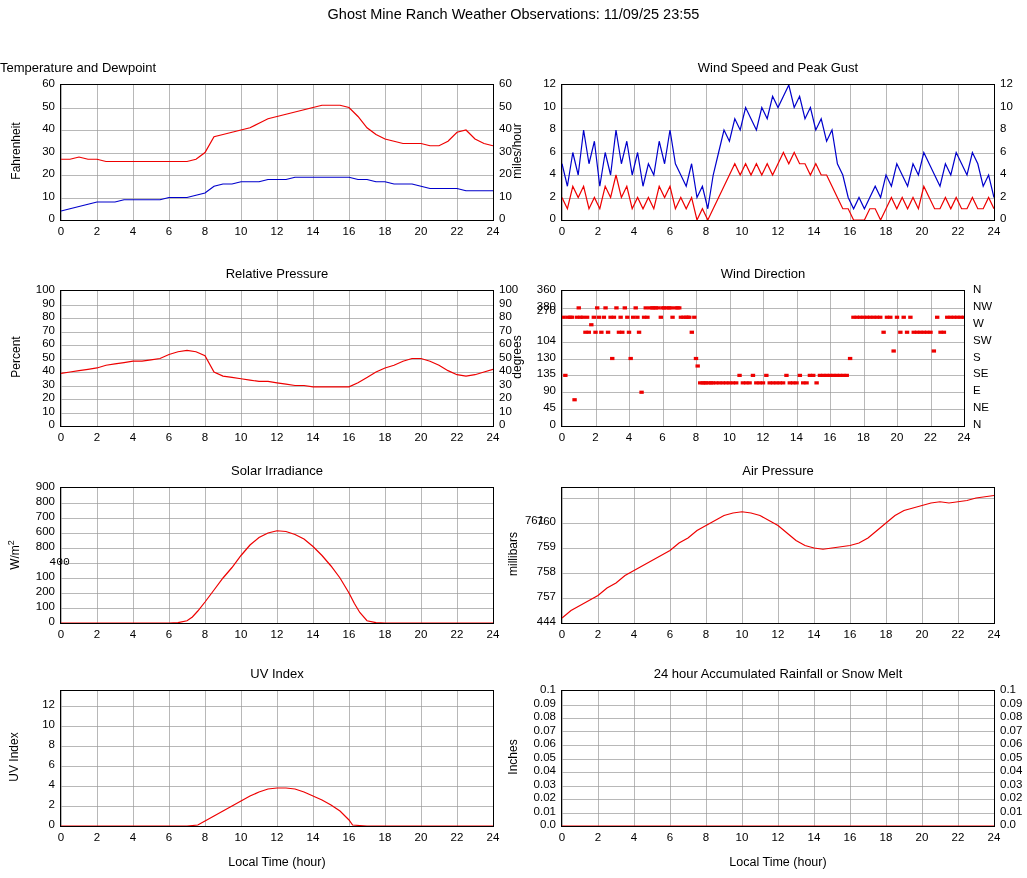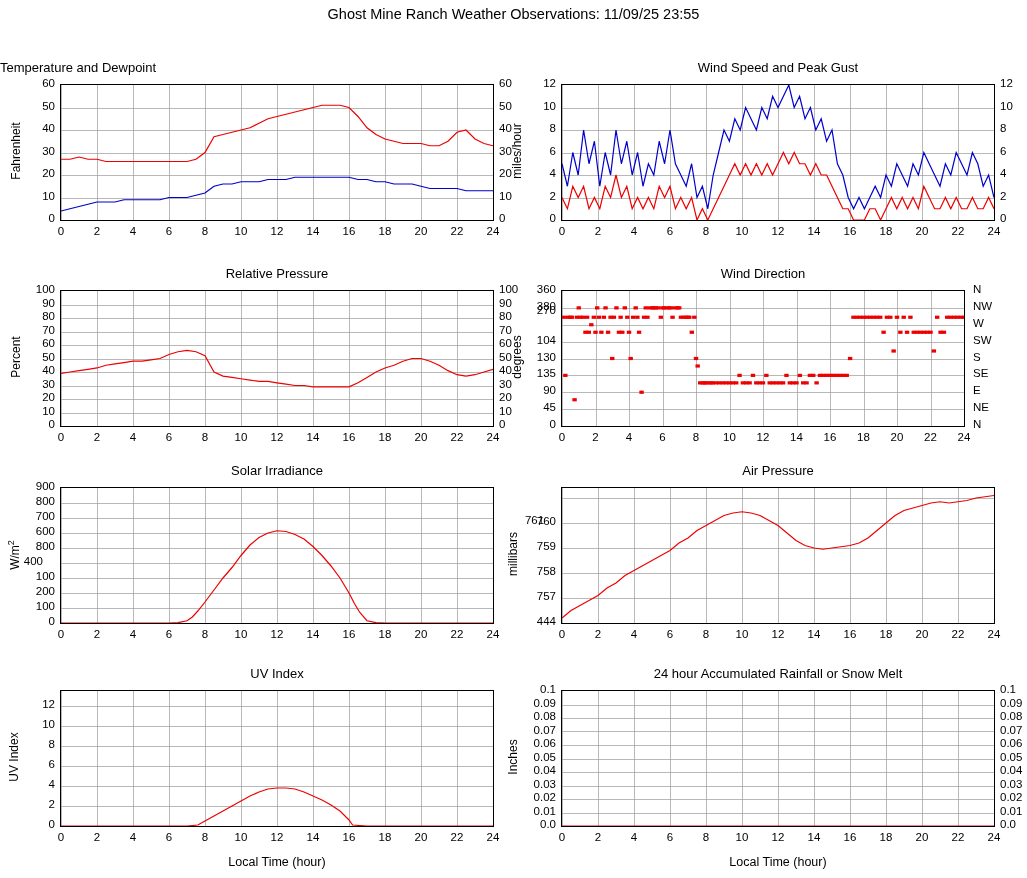--- a/index.html
+++ b/index.html
@@ -471,21 +471,21 @@
           <line x1="0" x2="432" y1="45.5" y2="45.5" stroke="#999" stroke-width="0.7"></line>
           <line x1="0" x2="432" y1="30.5" y2="30.5" stroke="#999" stroke-width="0.7"></line>
           <line x1="0" x2="432" y1="15.5" y2="15.5" stroke="#999" stroke-width="0.7"></line>
           <path d="M0.00 135.00 L18.00 135.00 L36.00 135.00 L54.00 135.00 L72.00 135.00 L90.00 135.00 L108.00 135.00 L117.00 134.70 L126.00 132.75 L131.40 129.00 L136.80 123.00 L144.00 114.00 L153.00 102.00 L162.00 90.00 L171.00 79.50 L180.00 67.50 L189.00 57.00 L198.00 49.50 L207.00 45.00 L216.00 42.75 L225.00 43.50 L234.00 46.50 L243.00 51.00 L252.00 58.50 L261.00 67.50 L270.00 78.00 L279.00 90.00 L288.00 105.00 L293.40 115.50 L298.80 124.50 L306.00 132.75 L315.00 134.70 L324.00 135.00 L342.00 135.00 L360.00 135.00 L378.00 135.00 L396.00 135.00 L414.00 135.00 L432.00 135.00 " fill="none" stroke="#ee0000" stroke-width="1.2"></path>
         </svg>
       </div>
       <div class="tick-lab left" style="left: 12px; top: 615px; width: 43px;">0</div>
       <div class="tick-lab left" style="left: 12px; top: 600px; width: 43px;">100</div>
       <div class="tick-lab left" style="left: 12px; top: 585px; width: 43px;">200</div>
       <div class="tick-lab left" style="left: 12px; top: 570px; width: 43px;">100</div>
-      <div class="tick-lab left" style="left: 0; top: 555px; width: 43px;">400</div>
+      <div class="tick-lab left" style="left: 27px; top: 555px; width: 43px; font-family: Liberation Mono, monospace;">400</div>
       <div class="tick-lab left" style="left: 12px; top: 540px; width: 43px;">800</div>
       <div class="tick-lab left" style="left: 12px; top: 525px; width: 43px;">600</div>
       <div class="tick-lab left" style="left: 12px; top: 510px; width: 43px;">700</div>
       <div class="tick-lab left" style="left: 12px; top: 495px; width: 43px;">800</div>
       <div class="tick-lab left" style="left: 12px; top: 480px; width: 43px;">900</div>
       <div class="tick-lab bottom" style="left: 41px; top: 628px; width: 40px;">0</div>
       <div class="tick-lab bottom" style="left: 77px; top: 628px; width: 40px;">2</div>
       <div class="tick-lab bottom" style="left: 113px; top: 628px; width: 40px;">4</div>
       <div class="tick-lab bottom" style="left: 149px; top: 628px; width: 40px;">6</div>
       <div class="tick-lab bottom" style="left: 185px; top: 628px; width: 40px;">8</div>

